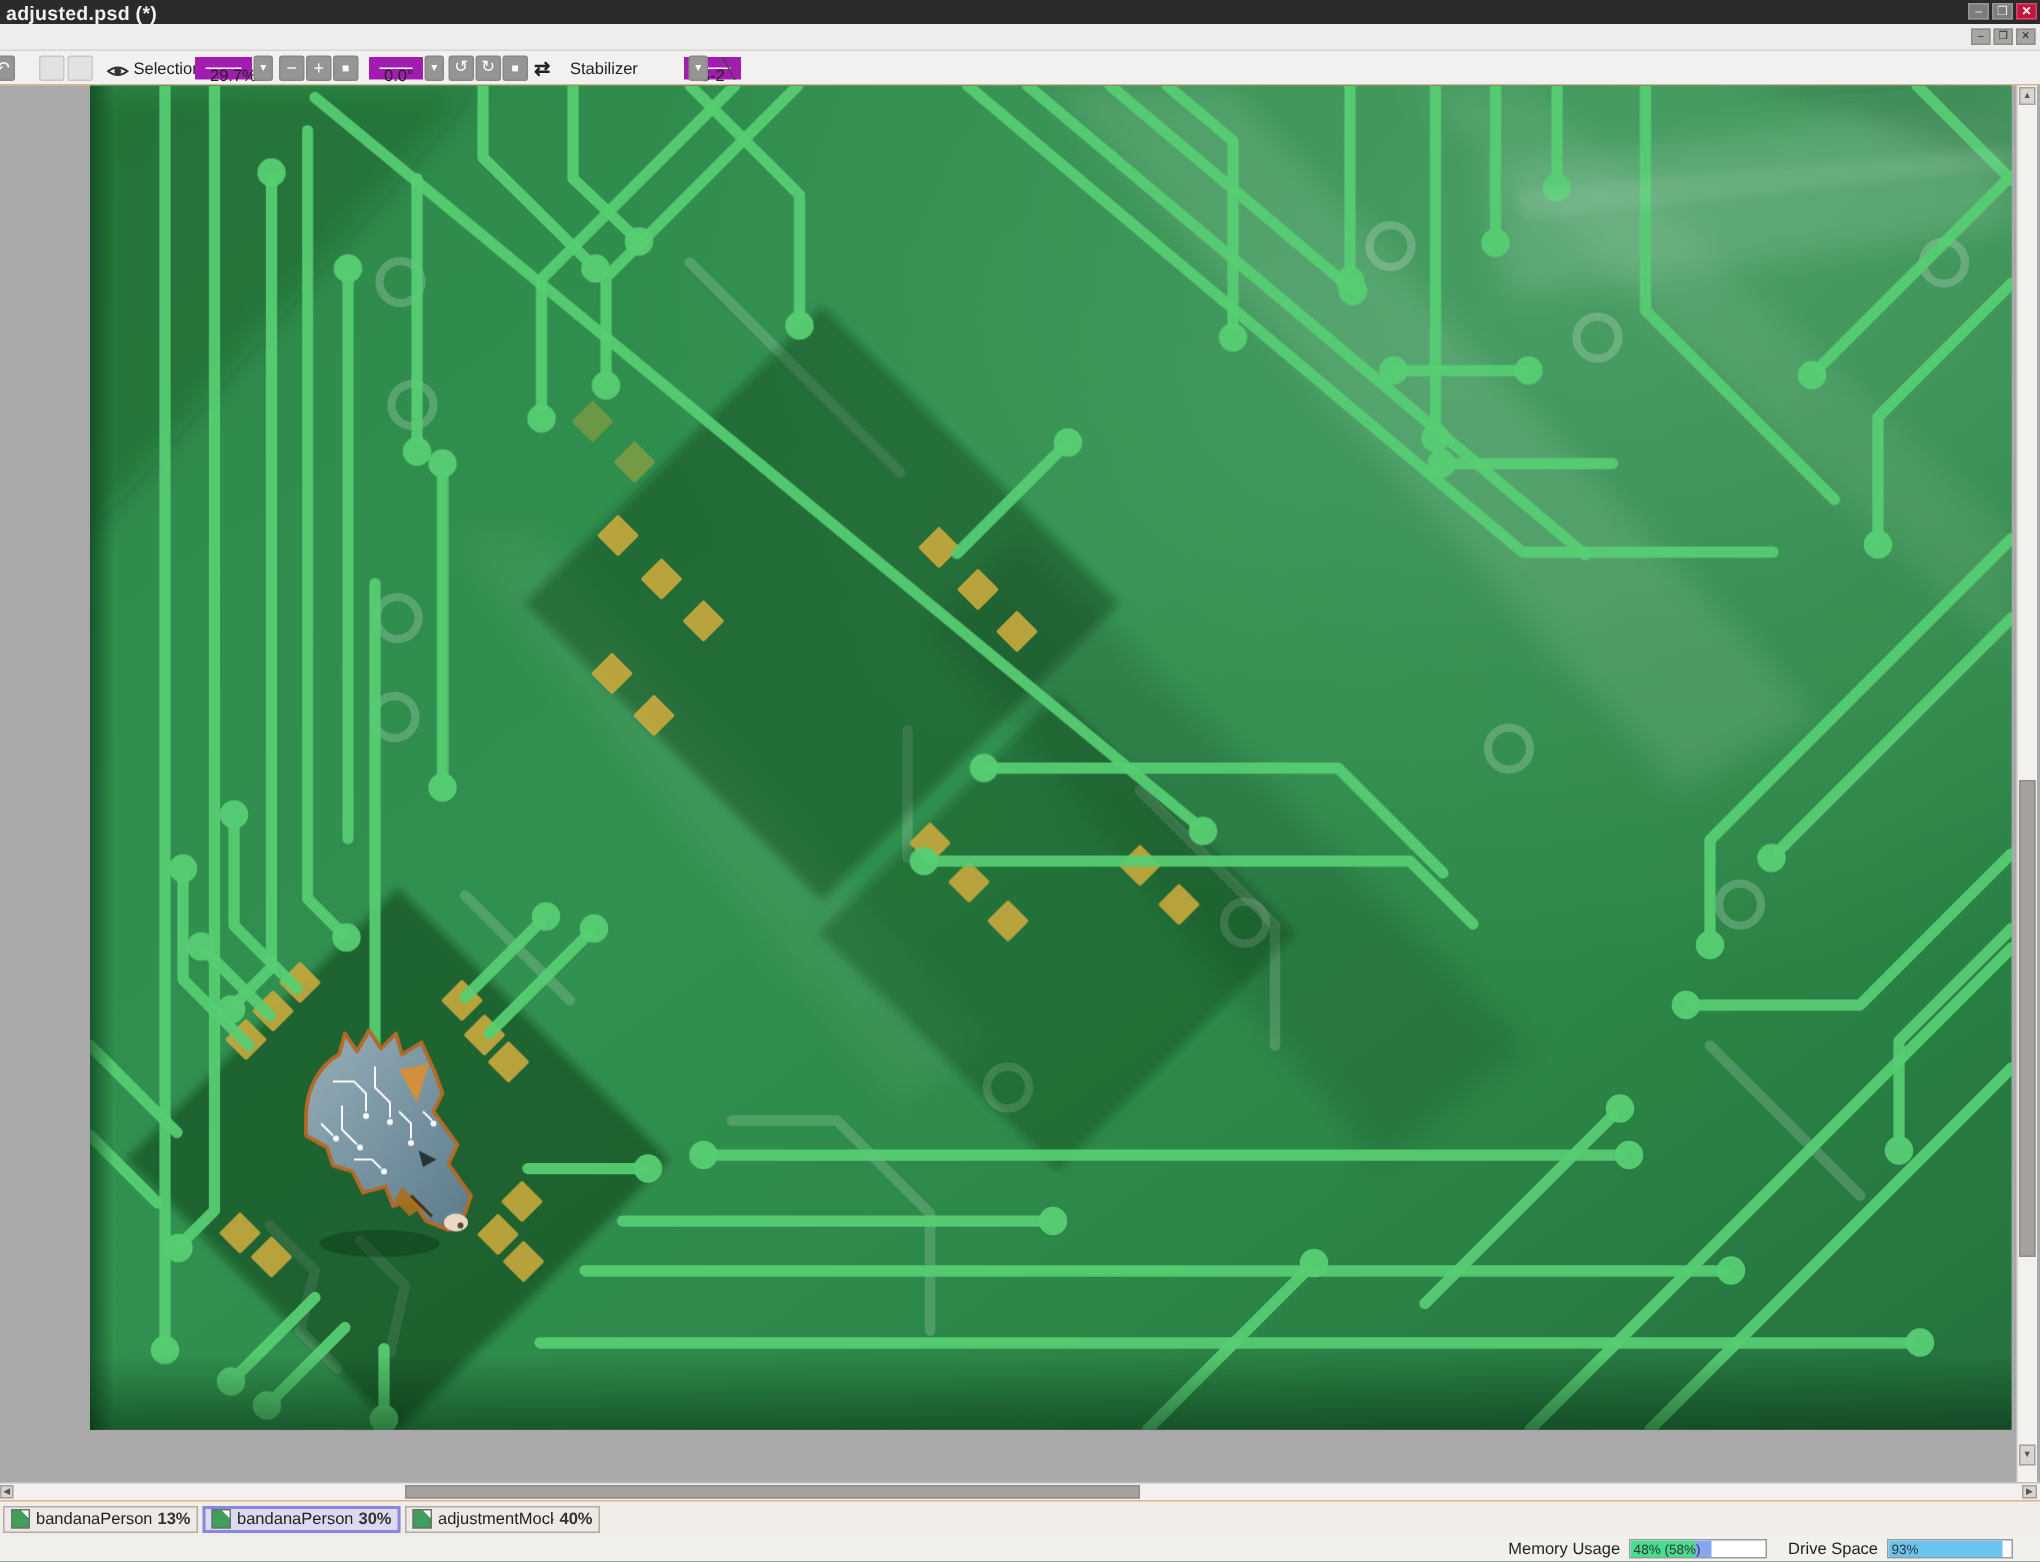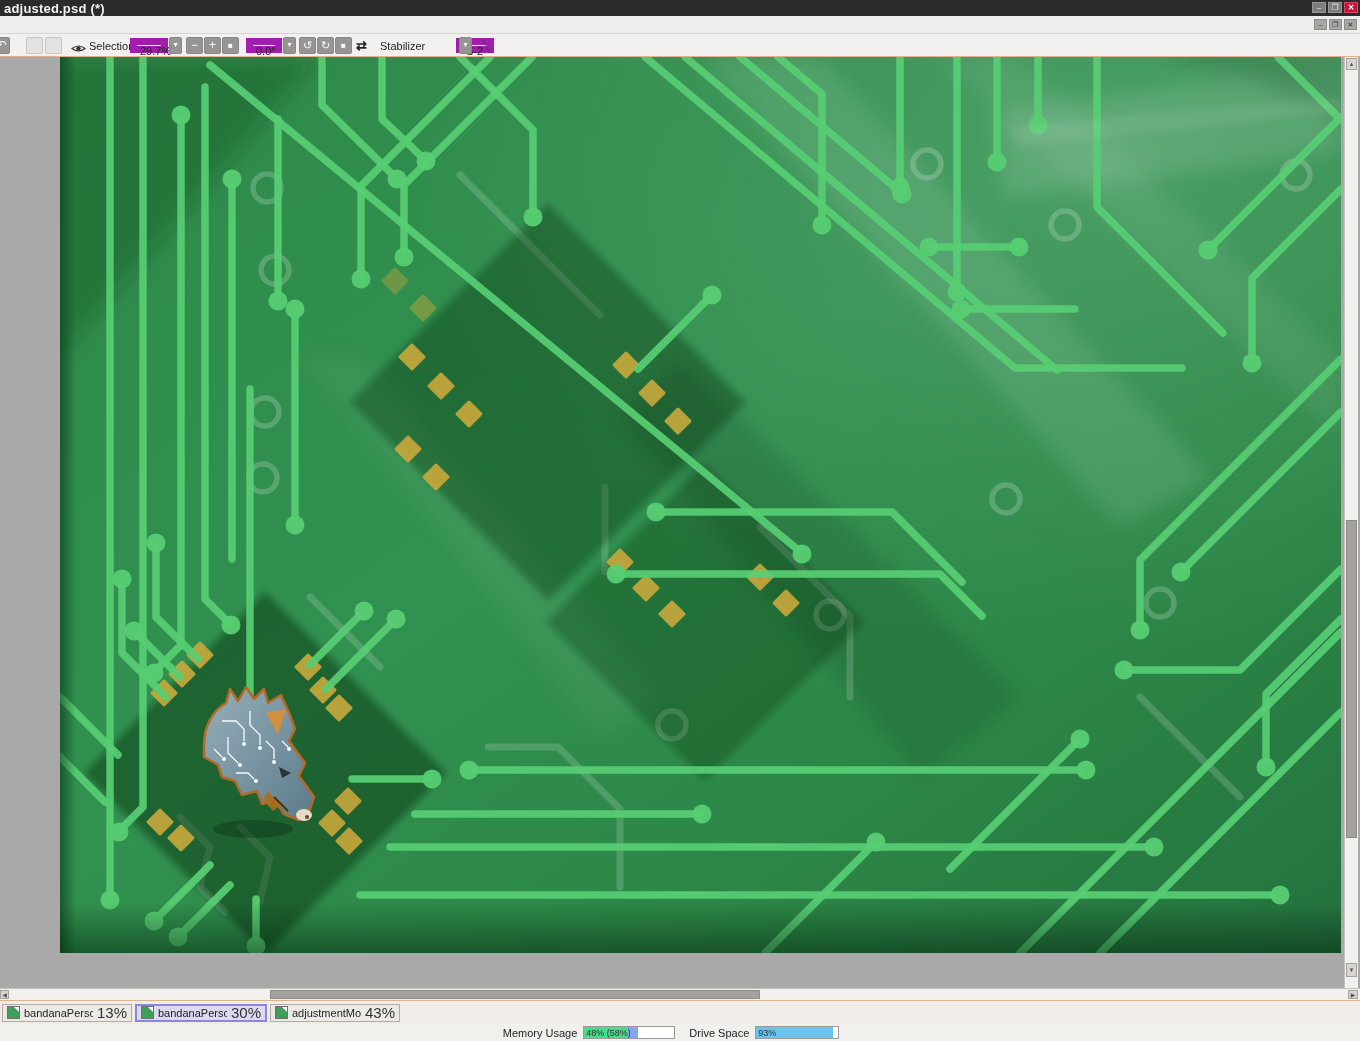--- a/index.html
+++ b/index.html
@@ -48,24 +48,24 @@
   
   .tabsbar{position:absolute;left:0;top:1000px;width:1360px;height:24px;background:#f0ede9;
     border-top:1px solid #dfb28c;box-sizing:border-box;display:flex;align-items:center;padding-left:2px;gap:3px;}
   .tab{height:18px;width:130px;background:#eceae6;border:1px solid #b3ab9f;display:flex;
     align-items:center;padding:0 4px;box-sizing:border-box;gap:4px;}
   .tab.active{background:#dcd9f1;border:2px solid #8886dd;width:132px;}
   .tab-ico{width:13px;height:13px;background:#3f9e5a;border:1px solid #6f6f6f;position:relative;flex:0 0 auto;box-sizing:border-box;}
   .tab-ico:before{content:"";position:absolute;right:0;top:0;border-style:solid;border-width:0 5px 5px 0;
     border-color:transparent #fff transparent transparent;}
   .tab-label{font-size:11px;color:#222;white-space:nowrap;overflow:hidden;flex:1;}
-  .tab-zoom{font-size:15px;color:#333;flex:0 0 auto;}
+  .tab-zoom{font-size:11px;color:#333;flex:0 0 auto;font-weight:bold;}
   
   .statusbar{position:absolute;left:0;top:1024px;width:1360px;height:17px;background:#f2f0ed;
-    display:flex;align-items:center;justify-content:center;padding-right:18px;box-sizing:border-box;gap:6px;}
+    display:flex;align-items:center;justify-content:flex-end;padding-right:18px;box-sizing:border-box;gap:6px;}
   .slabel{font-size:11px;color:#222;}
   .sbar{position:relative;height:13px;background:#fff;border:1px solid #9a9a9a;box-sizing:border-box;overflow:hidden;padding-left:24px;}
   .sbar .fill{position:absolute;left:0;top:0;bottom:0;}
   .mem-bar{width:92px;margin-right:8px;}
   .mem-fill{background:#46dd8c;}
   .mem-extra{position:absolute;top:0;bottom:0;background:#85a7f1;}
   .drive-bar{width:84px;}
   .drive-fill{background:#69c5ef;}
   .sbar .val{position:absolute;left:2px;top:1px;font-size:9px;color:#333;white-space:nowrap;}
 </style>
@@ -385,21 +385,21 @@
       <span class="tab-zoom">13%</span>
     </div>
     <div class="tab active">
       <span class="tab-ico"></span>
       <span class="tab-label">bandanaPersonSiz...</span>
       <span class="tab-zoom">30%</span>
     </div>
     <div class="tab">
       <span class="tab-ico"></span>
       <span class="tab-label">adjustmentMocku...</span>
-      <span class="tab-zoom">43%</span>
+      <span class="tab-zoom">40%</span>
     </div>
   </div>
 
 <div class="statusbar">
   <span class="slabel">Memory Usage</span>
   <div class="sbar mem-bar">
     <div class="fill mem-fill" style="width: 48%;"></div>
     <div class="mem-extra" style="left: 48%; width: 12%;"></div>
     <span class="val">48% (58%)</span>
   </div>

